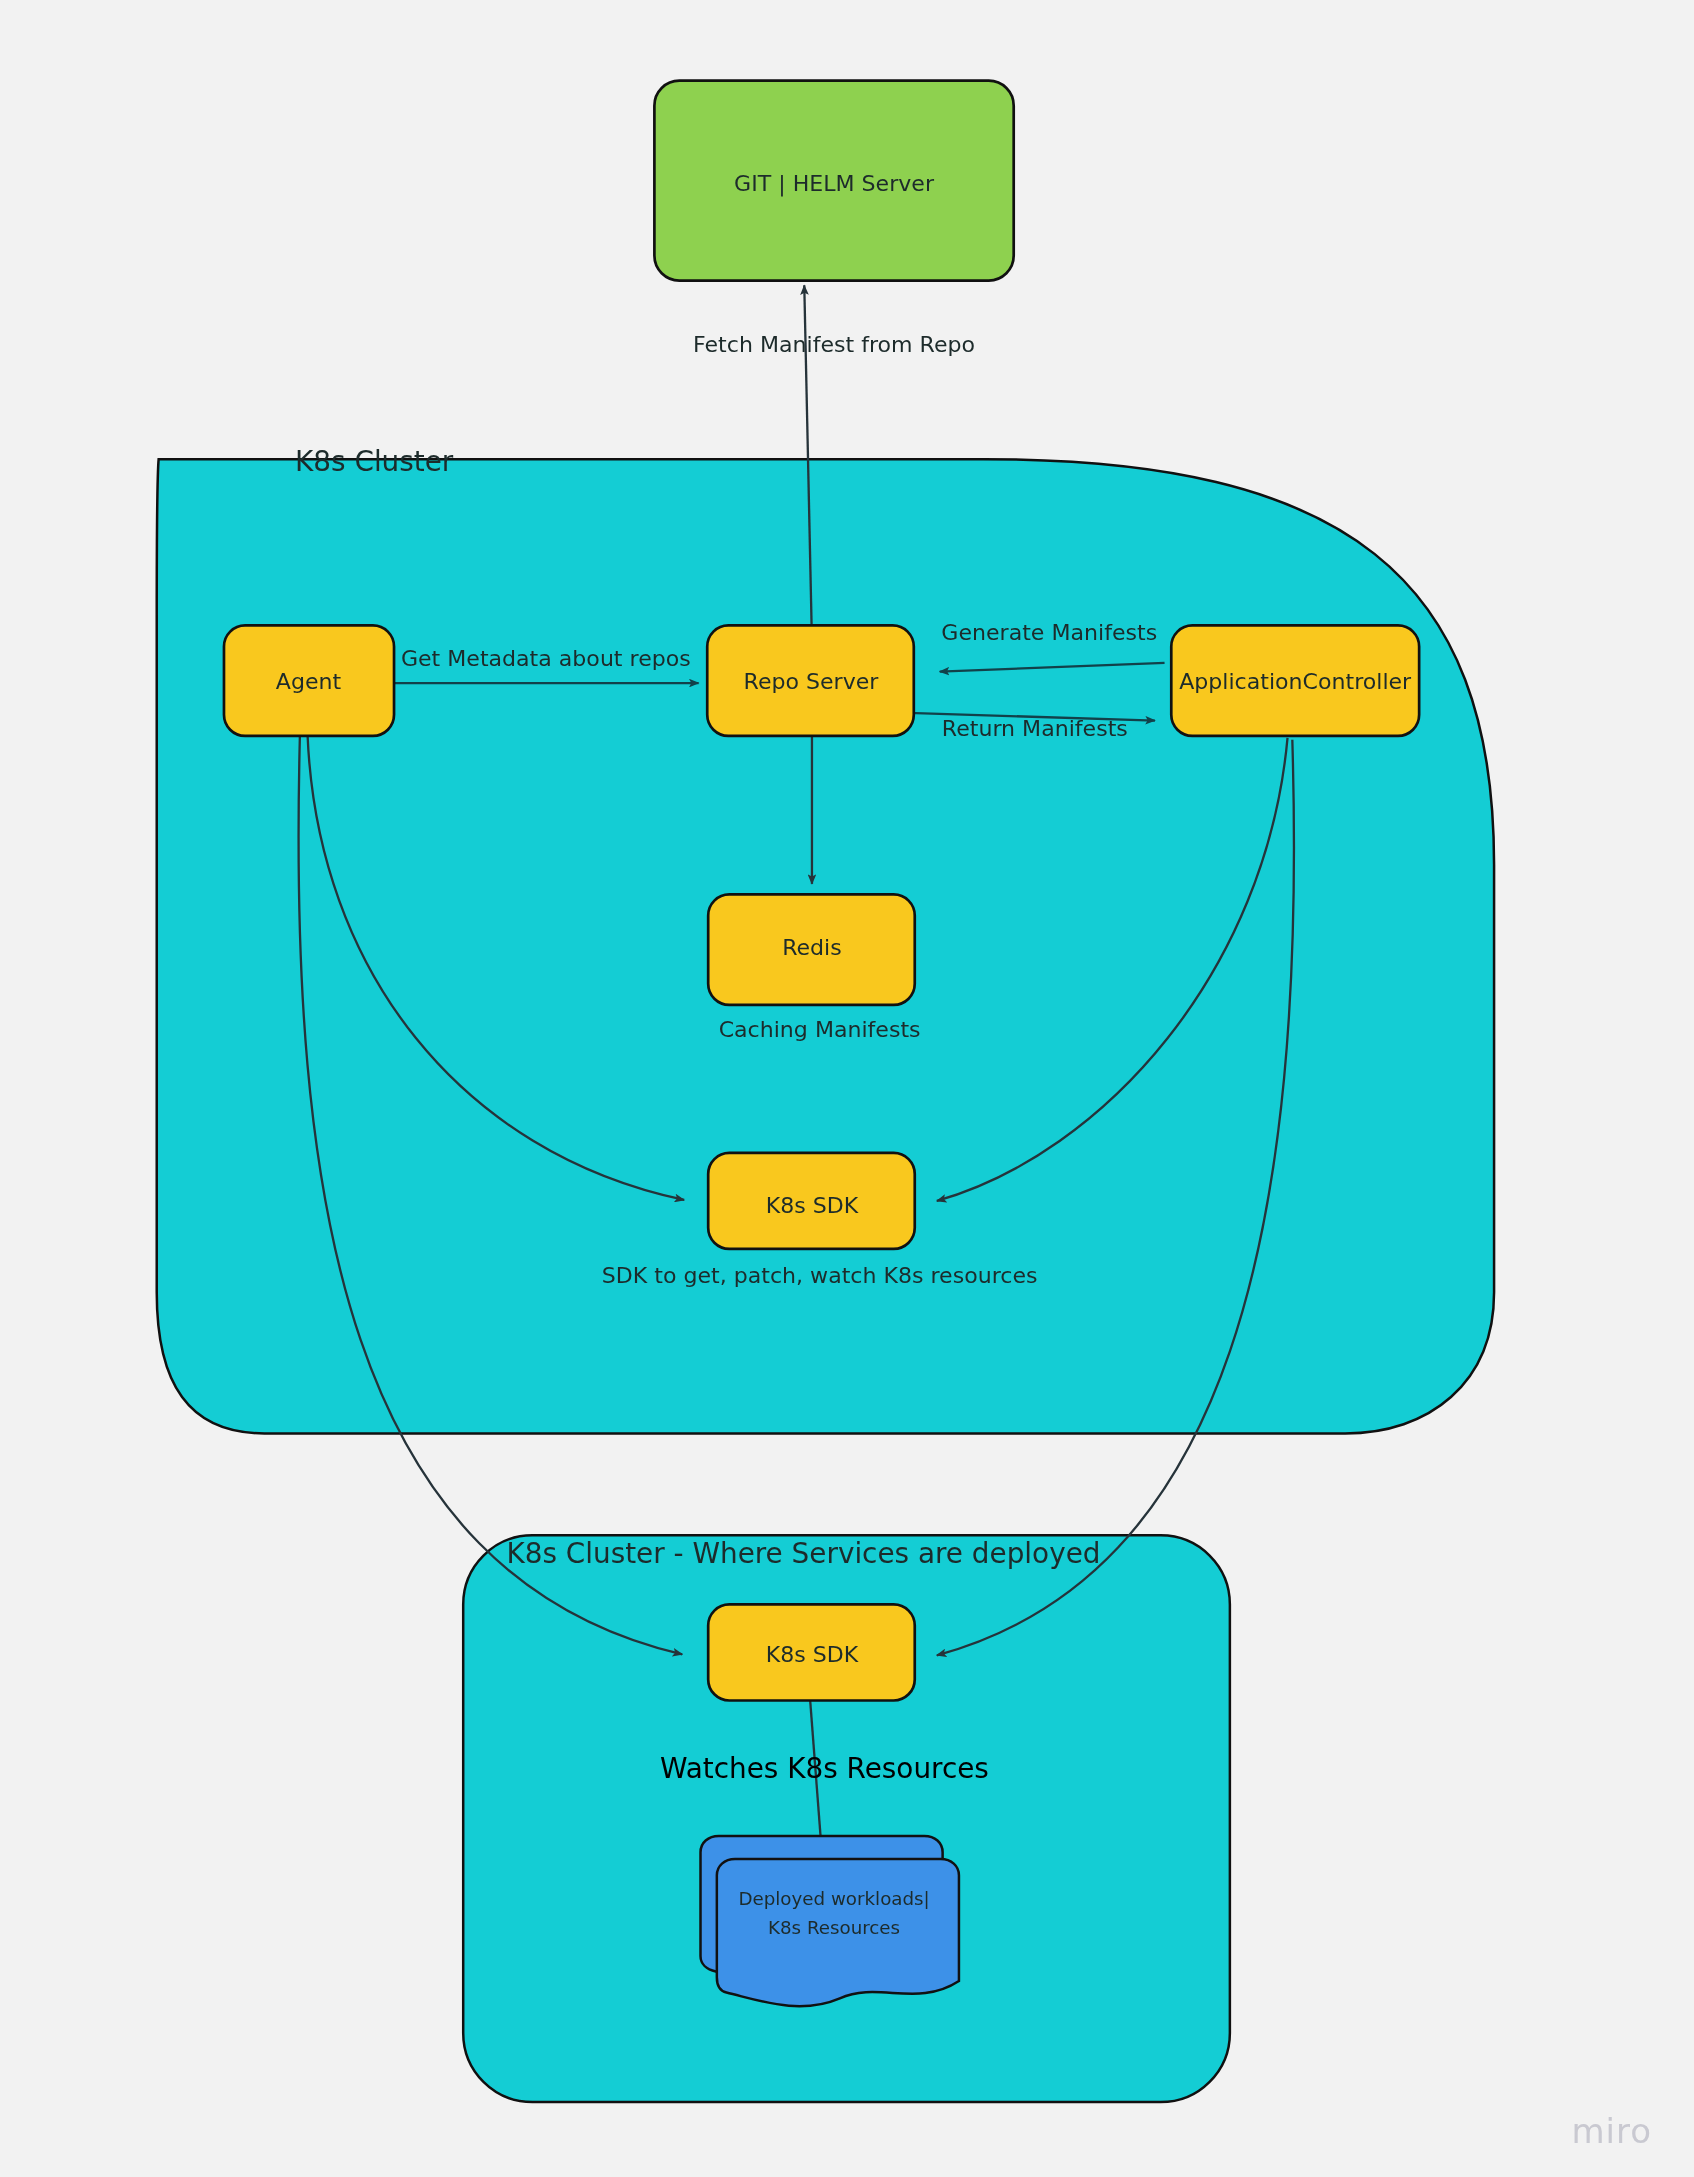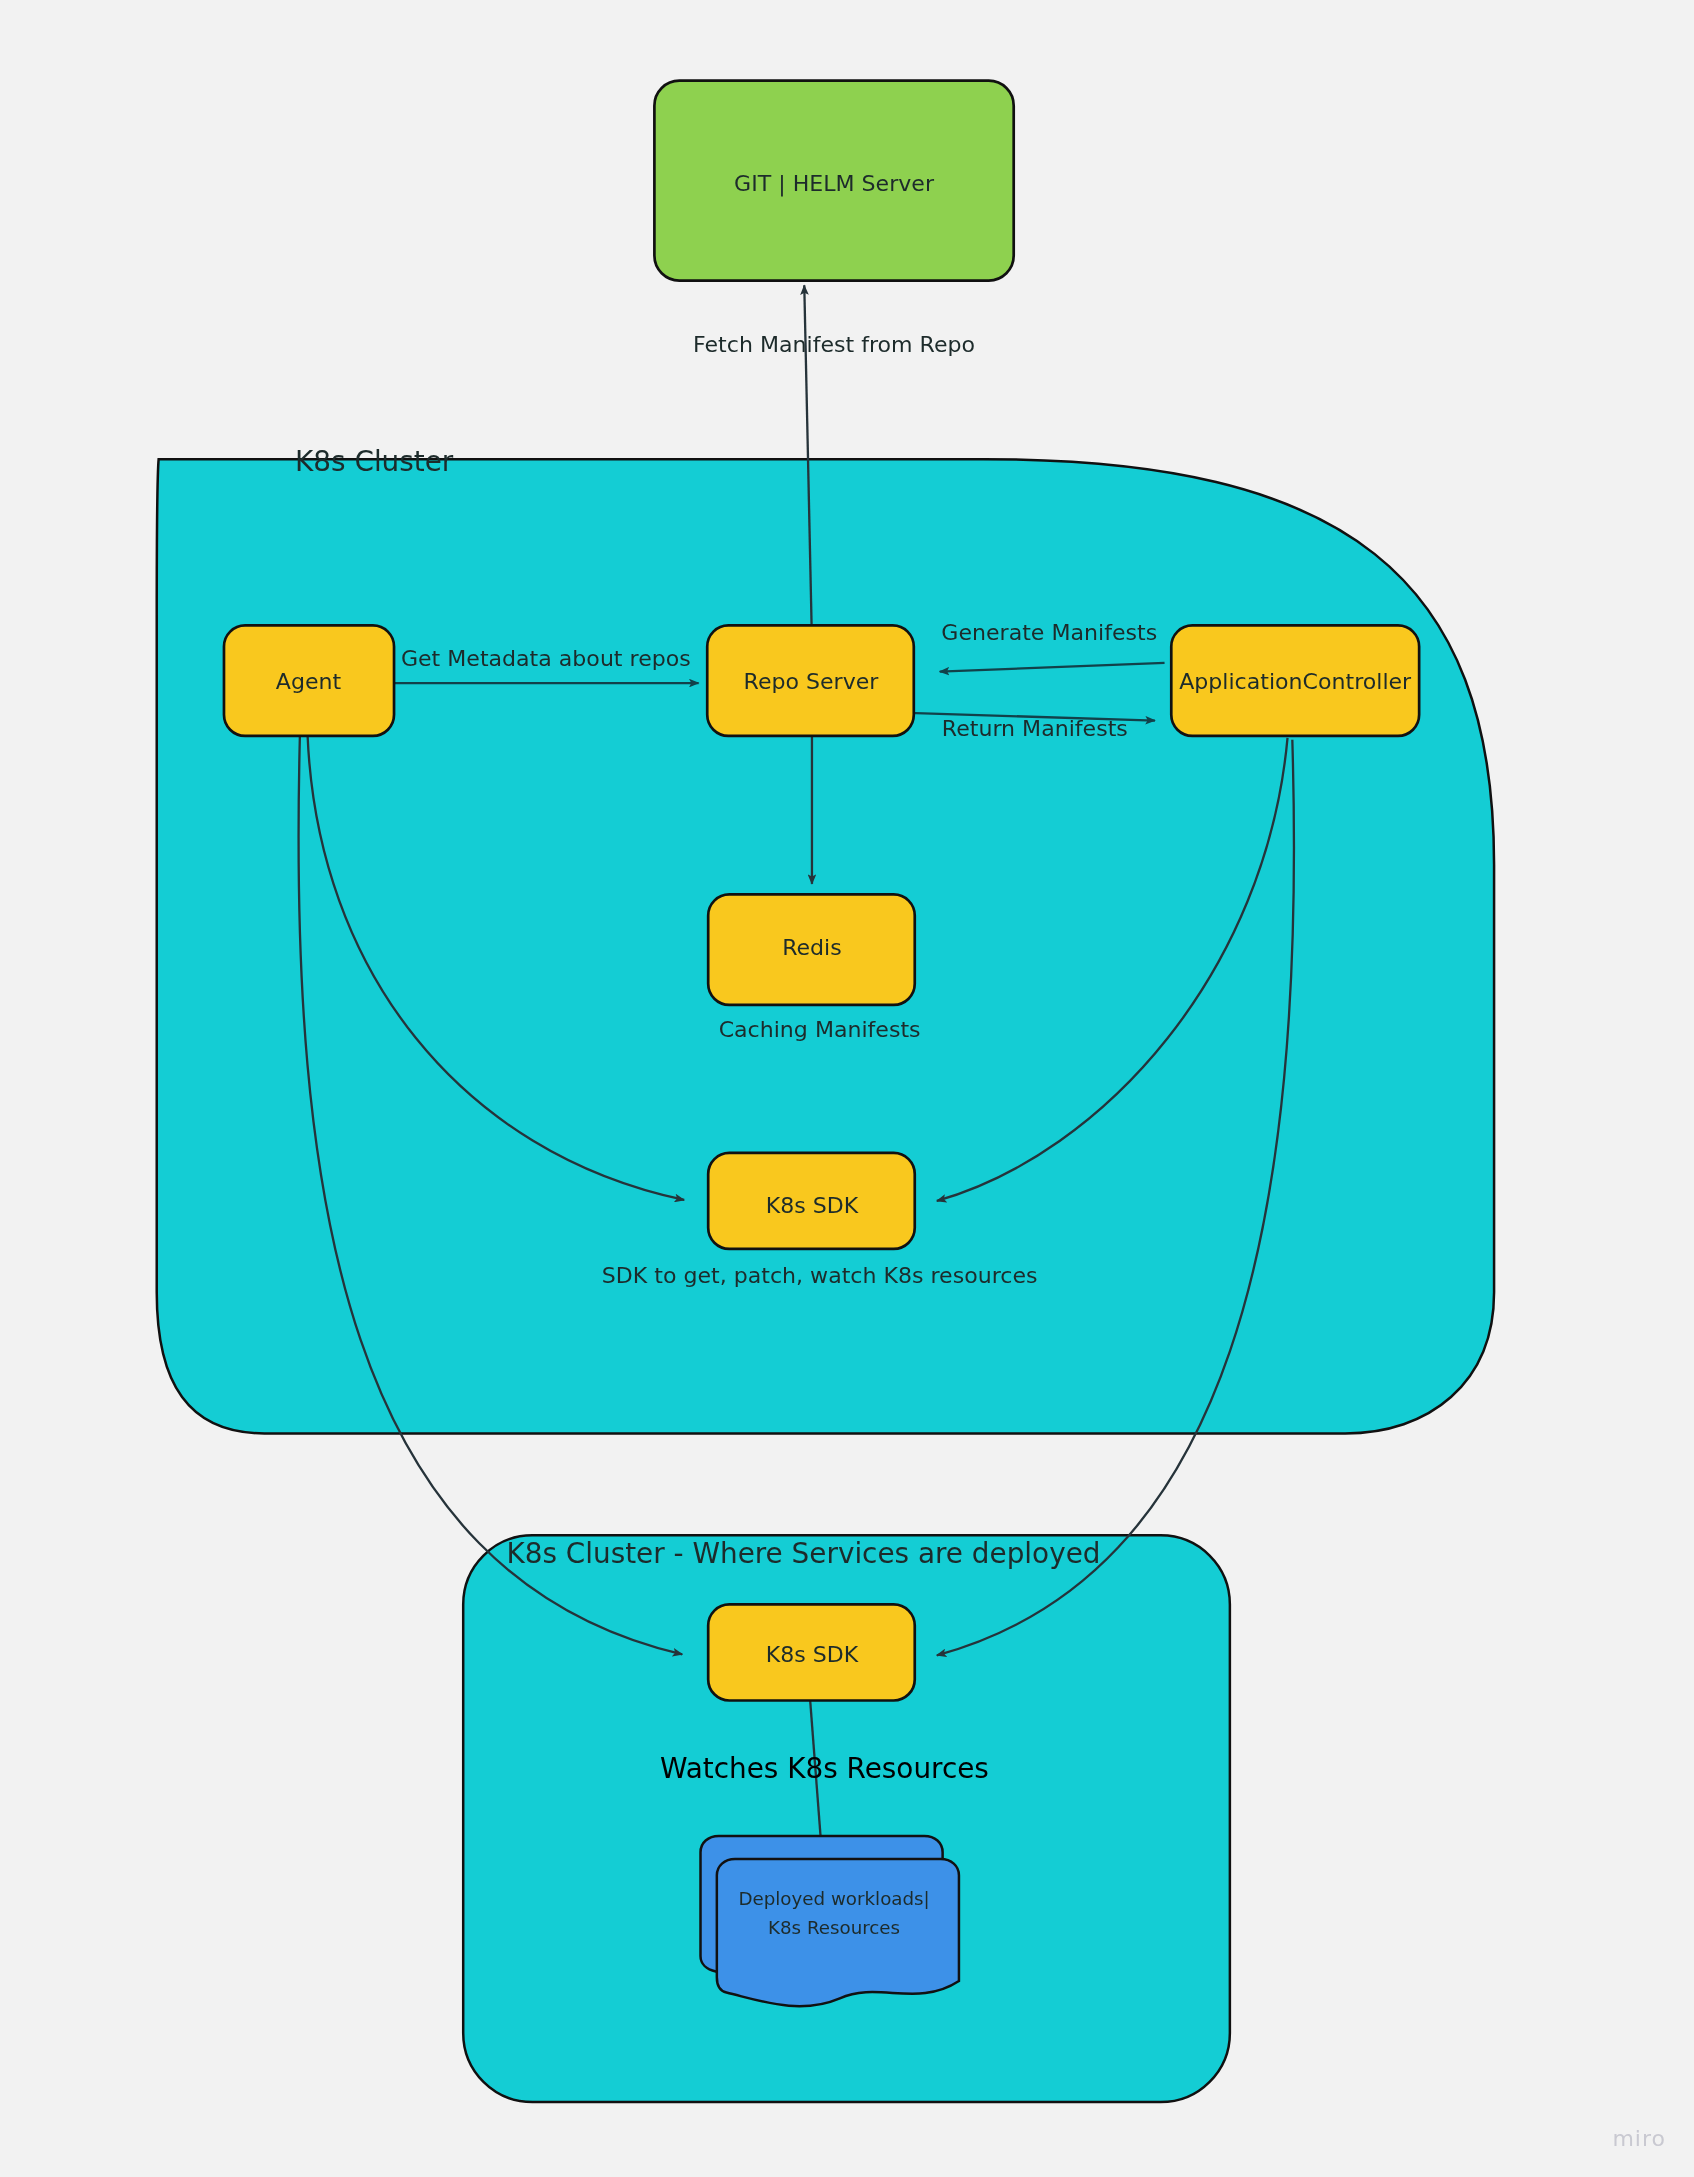--- a/index.html
+++ b/index.html
@@ -38,23 +38,23 @@
     dominant-baseline: middle;
   }
   .node-label { font-size: 23px; text-anchor: middle; }
   .edge-label { font-size: 23px; text-anchor: middle; }
   .group-label { font-size: 29px; text-anchor: start; }
   .caption-label { font-size: 23px; text-anchor: middle; }
   .doc-label { font-size: 19px; text-anchor: middle; }
   .edge-label-big { font-size: 29px; text-anchor: middle; }
   .watermark {
     position: absolute;
-    right: 29px;
+    right: 43px;
     bottom: 27px;
-    font-size: 22px;
+    font-size: 34px;
     letter-spacing: 1px;
     color: #c9c9d1;
     font-family: "DejaVu Sans", "Liberation Sans", sans-serif;
     user-select: none;
   }
 </style>
 </head>
 <body>
 
 <div id="diagram-root">

